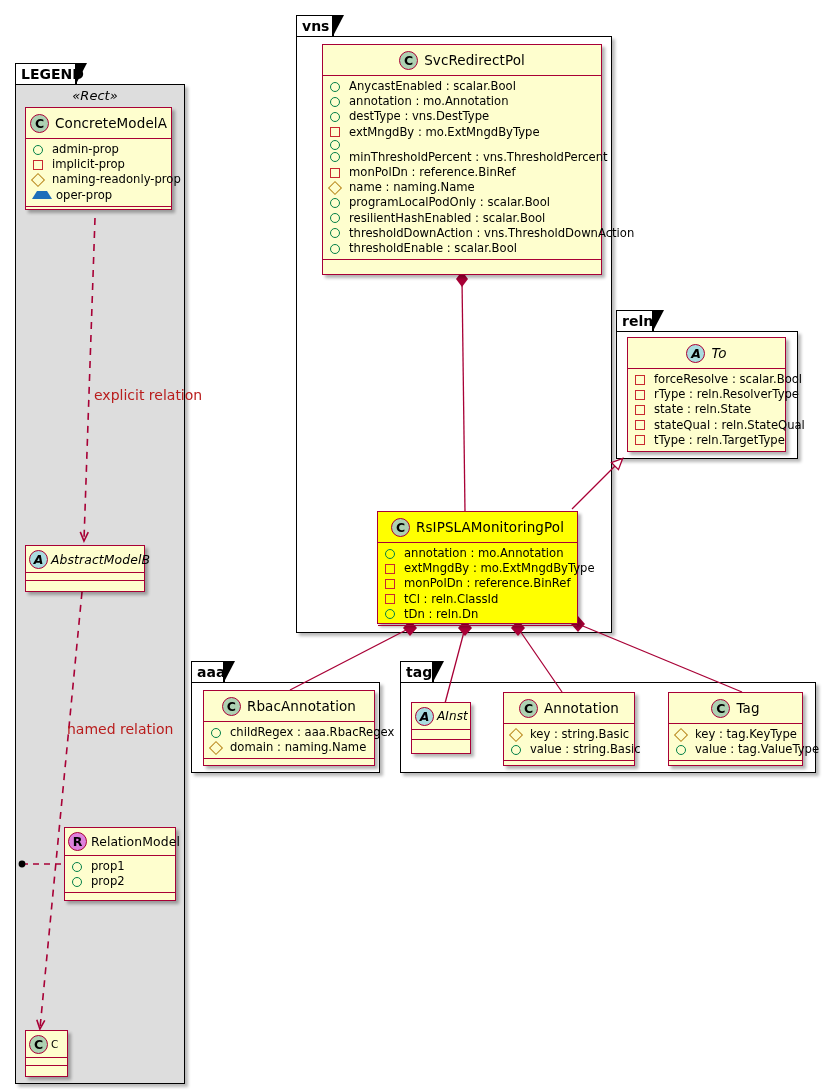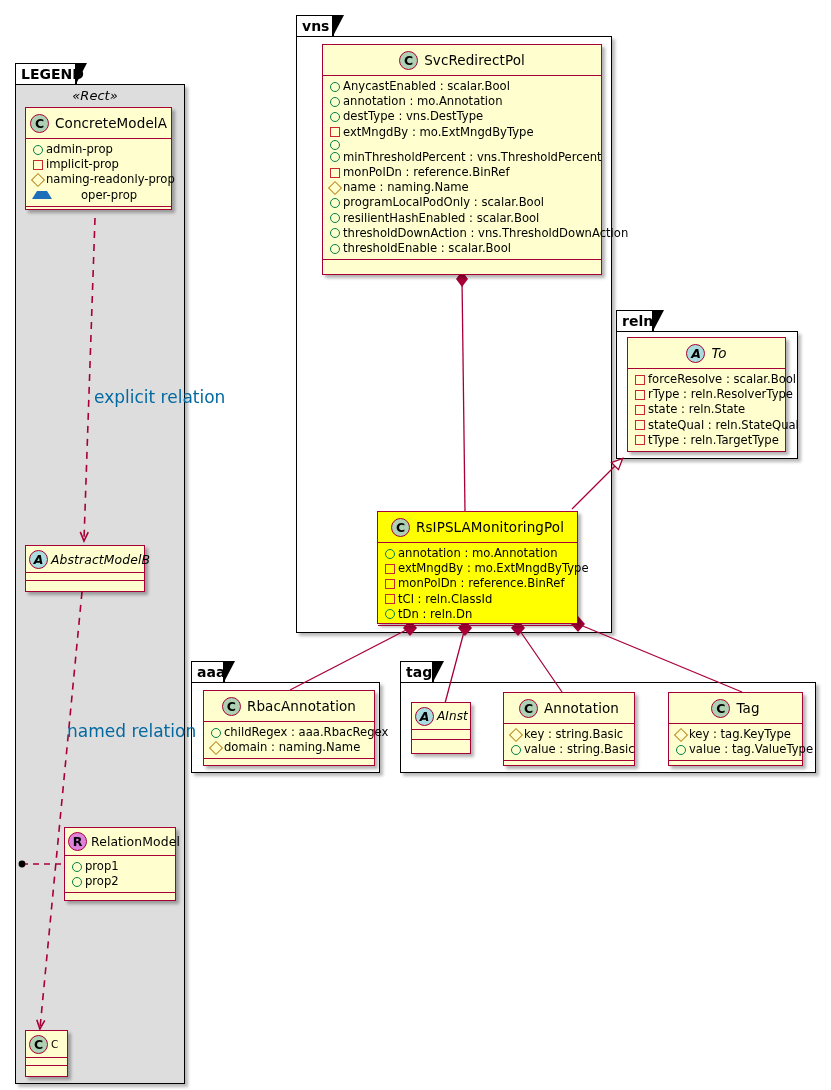--- a/index.html
+++ b/index.html
@@ -27,21 +27,21 @@
   .cls.hl{background:#FFFF00;}
   .cls-hdr{display:flex;align-items:center;justify-content:center;
        position:relative;height:30px;font-size:13.5px;color:#000;}
   .cls-hdr .nm{padding-left:6px;letter-spacing:.1px;}
   .cls-hdr.ital .nm{font-style:italic;}
   .sep{border-top:1.4px solid #A80036;}
   .cls-body{padding:3px 0 3px 0;}
   .cls-foot{height:9px;}
   .attr{display:flex;align-items:center;font-size:11.6px;color:#000;
         line-height:15.2px;white-space:nowrap;padding-left:6px;}
-  .attr .txt{padding-left:3px;}
+  .attr .txt{padding-left:9px;}
 
   
   .badge{width:19px;height:19px;border-radius:50%;flex:0 0 19px;
          display:flex;align-items:center;justify-content:center;
          font-weight:bold;font-size:12.5px;box-sizing:border-box;}
   .badge.C{background:#ADD1B2;border:1.3px solid #A80036;color:#000;}
   .badge.A{background:#A9DCDF;border:1.3px solid #A80036;color:#000;
            font-style:italic;}
   .badge.R{background:#E½;}
   .badge.R{background:#DD82DD;border:1.3px solid #A80036;color:#000;}
@@ -53,21 +53,21 @@
   .mk.square{border:1.4px solid #C82930;width:8px;height:8px;
              flex:0 0 8px;margin-left:1px;}
   .mk.diamond{width:8px;height:8px;flex:0 0 8px;margin-left:1px;
              border:1.4px solid #B8861B;transform:rotate(45deg);}
   .mk.tri{width:0;height:0;flex:0 0 10px;border-left:5px solid transparent;
           border-right:5px solid transparent;border-bottom:8px solid #1E6FBA;
           background:none;}
 
   .stereo{position:absolute;font-size:13px;font-style:italic;color:#000;
           text-align:center;}
-  .relabel{position:absolute;font-size:17px;color:#0369a1;white-space:nowrap;}
+  .relabel{position:absolute;font-size:14px;color:#b91c1c;white-space:nowrap;}
 
   svg.ov{position:absolute;left:0;top:0;width:831px;height:1090px;
          pointer-events:none;}
 </style>
 </head>
 <body>
 
 <div class="pkg-tab" style="left:296px;top:15px;width:38px;">
   <span class="tabinner">vns</span>
 </div>
@@ -322,21 +322,21 @@
     <div class="attr">
         <span class="mk square"></span>
         <span class="txt">implicit-prop</span>
       </div>
     <div class="attr">
         <span class="mk diamond"></span>
         <span class="txt">naming-readonly-prop</span>
       </div>
     <div class="attr">
         <span class="mk tri"></span>
-        <span class="txt" style="padding-left:4px;margin-left:25px;">oper-prop</span>
+        <span class="txt" style="padding-left:4px;">oper-prop</span>
       </div>
   </div>
   <div class="sep cls-foot"></div>
 </div>
 
 <div class="cls" style="left:25px;top:545px;width:120px;height:47px;">
   <div class="cls-hdr ital" style="height:26px;justify-content:flex-start;padding-left:3px;">
     <span class="badge A">A</span>
     <span class="nm" style="padding-left:3px;font-size:12.4px;">AbstractModelB</span>
   </div>

